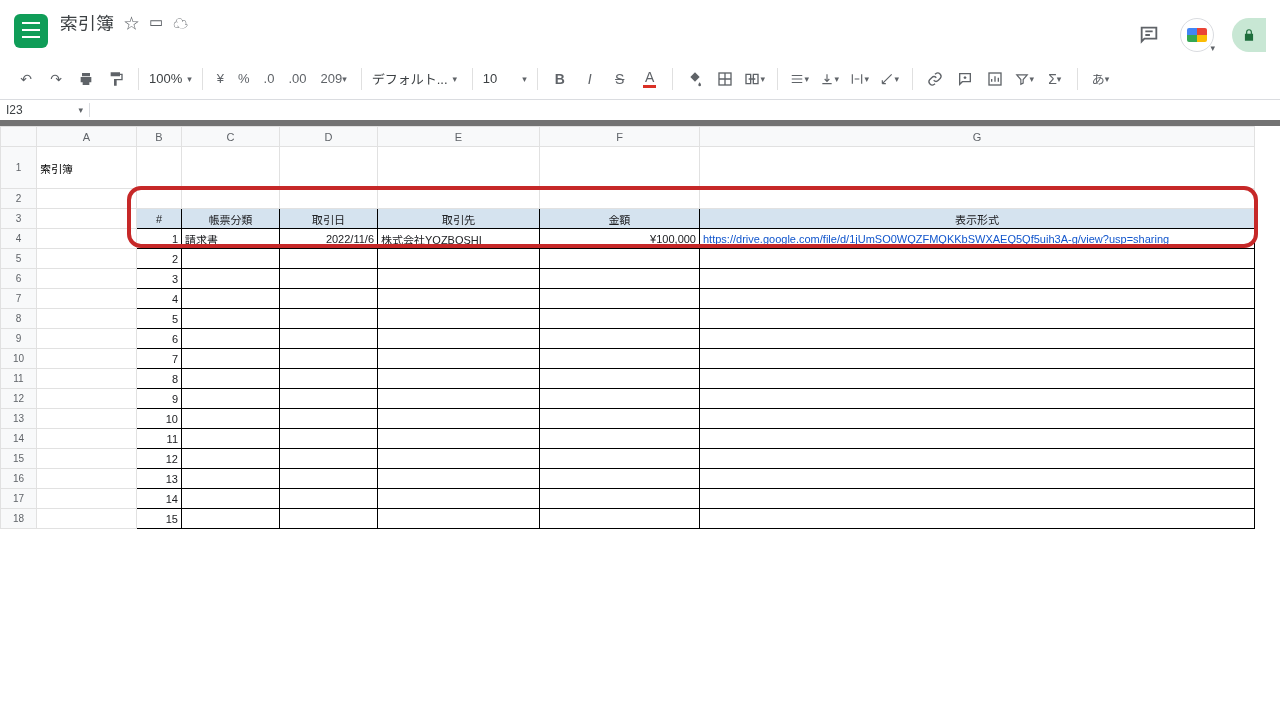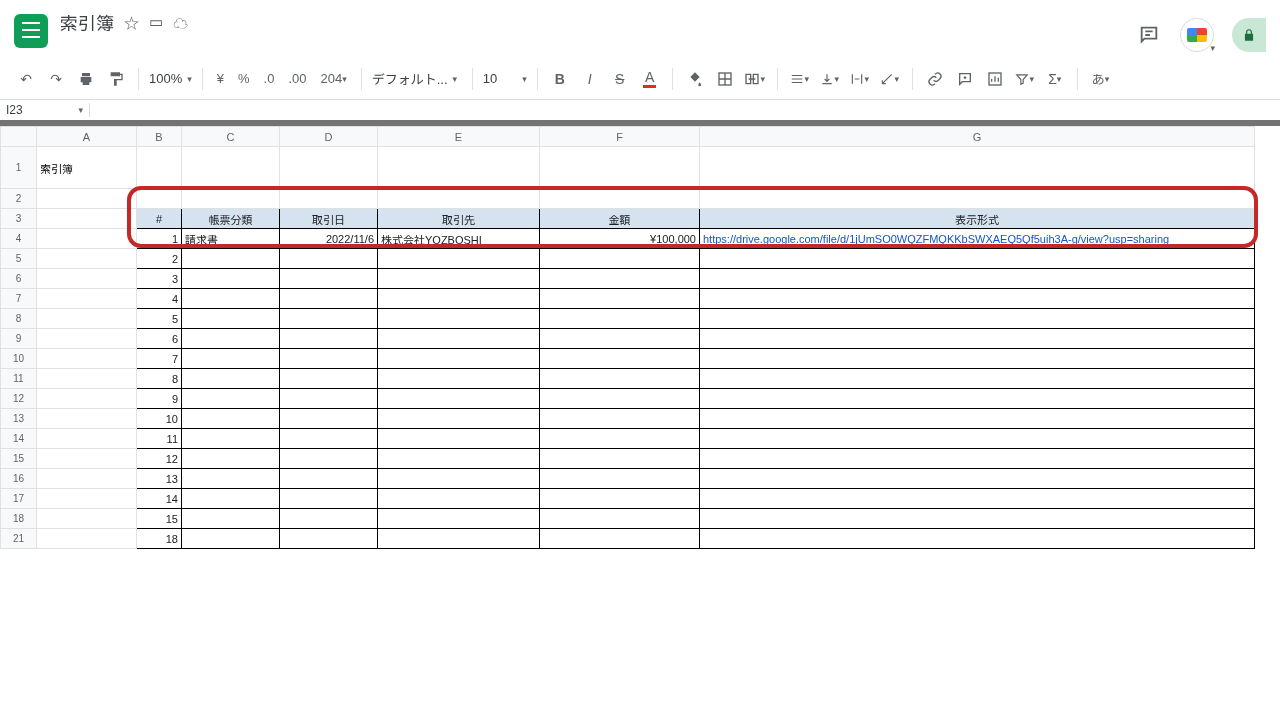--- a/index.html
+++ b/index.html
@@ -110,21 +110,21 @@
     <div class="zoom">
         <span>100%</span>
         <span class="caret">▾</span>
       </div>
     <div class="sep"></div>
     <div class="tb txt">¥</div>
     <div class="tb txt">%</div>
     <div class="tb txt">.0</div>
     <div class="tb txt">.00</div>
     <div class="tb txt">
-        <span>204</span>
+        <span>209</span>
         <span class="caret">▾</span>
       </div>
     <div class="sep"></div>
     <div class="fontbox" style="width:90px;">
         <span>デフォルト...</span>
         <span class="caret">▾</span>
       </div>
     <div class="sep"></div>
     <div class="sizebox" style="width:44px;justify-content:space-between;">
         <span>10</span>
@@ -425,28 +425,18 @@
           <tr>
             <td class="rowhead">18</td>
             <td></td>
             <td class="tbl-cell tbl-num">15</td>
             <td class="tbl-cell"></td>
             <td class="tbl-cell tbl-num"></td>
             <td class="tbl-cell"></td>
             <td class="tbl-cell tbl-num"></td>
             <td class="tbl-cell"></td>
           </tr>
-          <tr>
-            <td class="rowhead">21</td>
-            <td></td>
-            <td class="tbl-cell tbl-num">18</td>
-            <td class="tbl-cell"></td>
-            <td class="tbl-cell tbl-num"></td>
-            <td class="tbl-cell"></td>
-            <td class="tbl-cell tbl-num"></td>
-            <td class="tbl-cell"></td>
-          </tr>
         </tbody>
       </table>
     <div class="red-annot" style="left:127px; top:60px; width:1131px; height:62px;"></div>
   </div>
 
 </div>
 
 </body></html>

